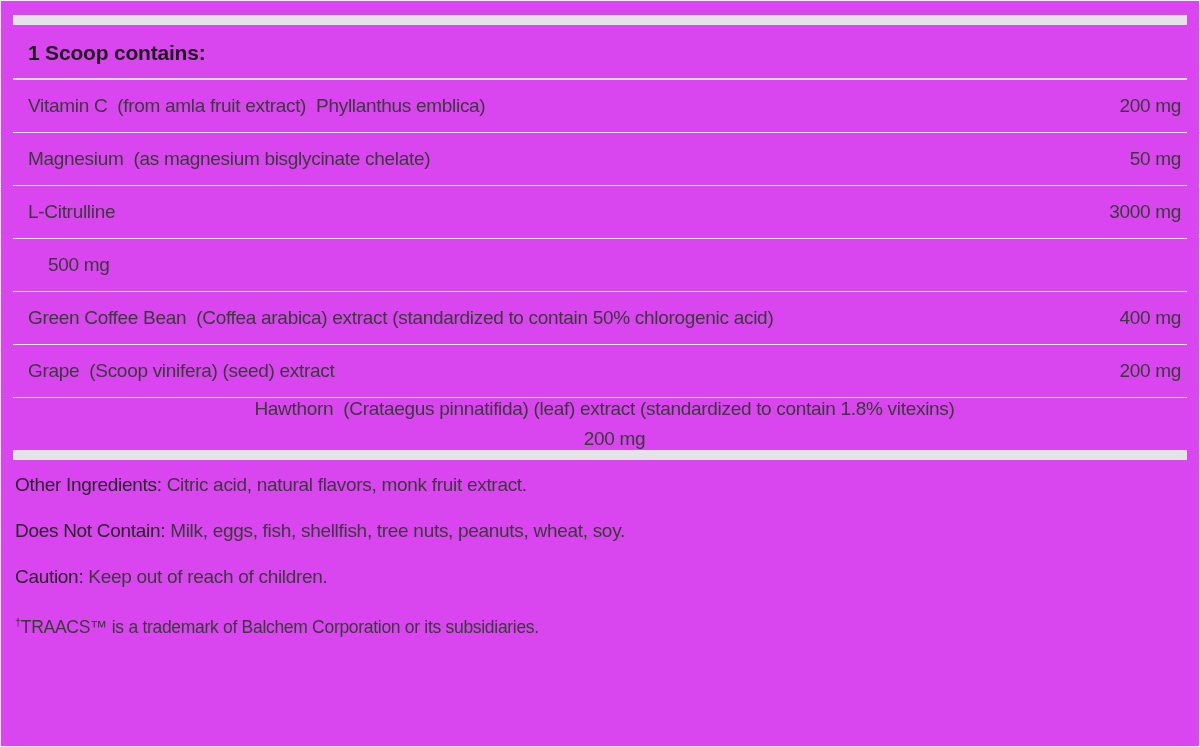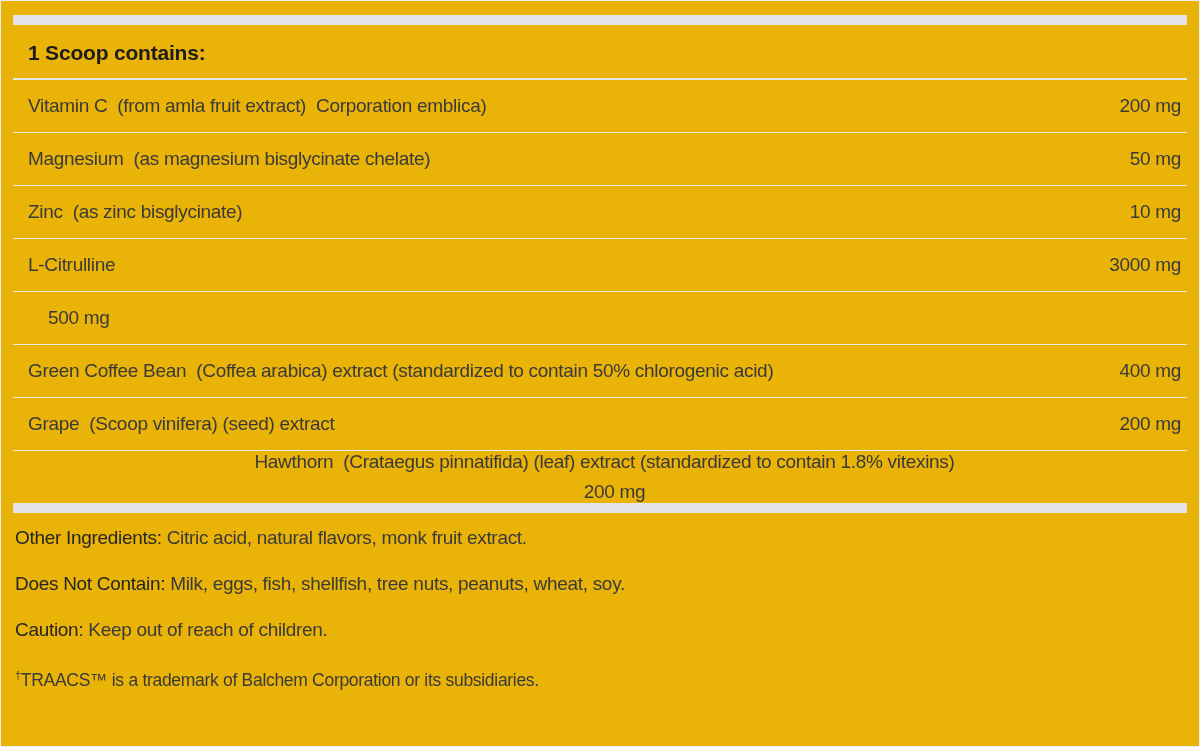--- a/index.html
+++ b/index.html
@@ -13,21 +13,21 @@
     background: #fafafa;
     font-family: "Liberation Sans", sans-serif;
     color: #3a3a3a;
     letter-spacing: -0.3px;
   }
   .page {
     box-sizing: border-box;
     width: 1200px;
     height: 747px;
     border: 1px solid #ededf0;
-    background: #eab308;
+    background: #d946ef;
   }
   .band {
     height: 10px;
     background: #e4e4e8;
     margin: 0 12px;
   }
   .band.top { margin-top: 14px; }
   .facts-table { margin: 0 12px; }
   .header-row {
     height: 53px;
@@ -86,33 +86,29 @@
 <body>
 
 <div class="page">
 
   <div class="band top"></div>
 
   <div class="facts-table">
     <div class="header-row">1 Scoop contains:</div>
     <div>
   <div class="ingredient-row">
-    <span class="ingredient-name">Vitamin C  (from amla fruit extract)  Corporation emblica)</span>
+    <span class="ingredient-name">Vitamin C  (from amla fruit extract)  Phyllanthus emblica)</span>
     <span class="ingredient-amount">200 mg</span>
   </div>
 
   <div class="ingredient-row">
     <span class="ingredient-name">Magnesium  (as magnesium bisglycinate chelate)</span>
     <span class="ingredient-amount">50 mg</span>
   </div>
 
-  <div class="ingredient-row">
-    <span class="ingredient-name">Zinc  (as zinc bisglycinate)</span>
-    <span class="ingredient-amount">10 mg</span>
-  </div>
 
   <div class="ingredient-row">
     <span class="ingredient-name">L-Citrulline</span>
     <span class="ingredient-amount">3000 mg</span>
   </div>
 
   <div class="ingredient-row">
     <span class="ingredient-amount">500 mg</span>
   </div>
 

